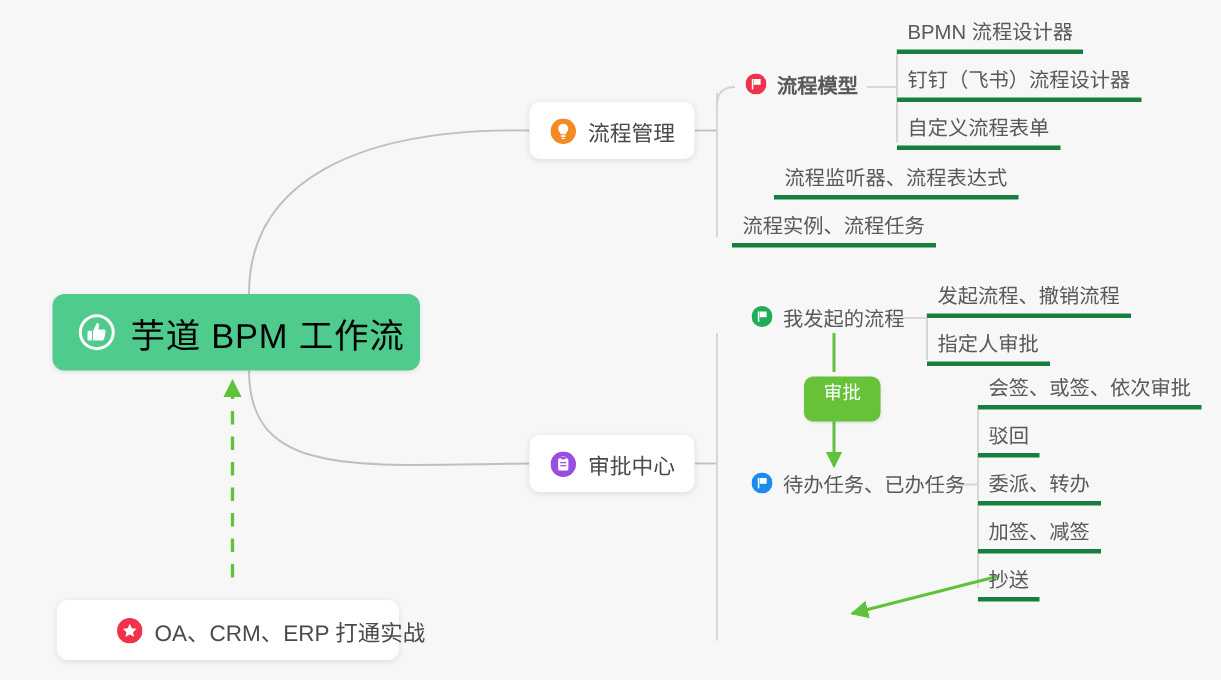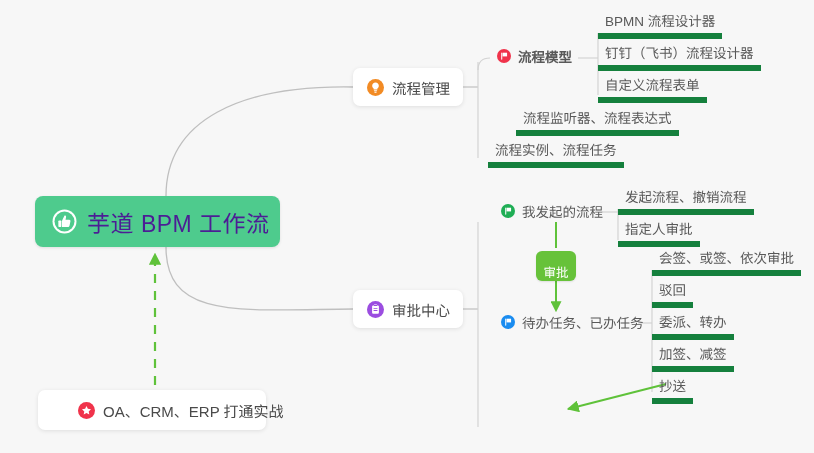--- a/index.html
+++ b/index.html
@@ -37,21 +37,21 @@
     background: #4ECB8D;
     border-radius: 8px;
     box-sizing: border-box;
     display: flex;
     align-items: center;
     padding-left: 17px;
     box-shadow: 0 1px 3px rgba(0,0,0,0.10);
     z-index: 5;
   }
   .root-label {
-    color: #4c1d95;
+    color: #000000;
     font-size: 23px;
     letter-spacing: 0.5px;
     margin-left: 10px;
     white-space: nowrap;
   }
 
   
   .card-node {
     position: absolute;
     background: #ffffff;
@@ -64,31 +64,31 @@
     z-index: 5;
   }
   .card-label {
     color: #4a4a4a;
     font-size: 14.5px;
     margin-left: 8px;
     white-space: nowrap;
   }
   #node-process-mgmt { left: 353px; top: 68px;  width: 110px; height: 38px; justify-content: space-between; }
   #node-approve-ctr  { left: 353px; top: 290px; width: 110px; height: 38px; }
-  #node-oa-crm-erp   { left: 38px;  top: 390px; width: 228px; height: 40px; padding-left: 40px; }
+  #node-oa-crm-erp   { left: 38px;  top: 400px; width: 228px; height: 40px; padding-left: 40px; }
   #node-oa-crm-erp .card-label { font-size: 15px; }
 
   
   .leaf {
     position: absolute;
     display: flex;
     align-items: center;
     box-sizing: border-box;
     padding: 0 7px 3px 7px;
-    border-bottom: 6px solid #15803d;
+    border-bottom: 3px solid #15803d;
     white-space: nowrap;
     z-index: 4;
   }
   .leaf-label {
     color: #595959;
     font-size: 13.5px;
   }
   .leaf.no-rule { border-bottom: none; }
   .leaf .leaf-label.with-icon { margin-left: 7px; }
 
@@ -103,26 +103,26 @@
 
   .icon-lg { width: 25px; height: 25px; }
   .icon-md { width: 17px; height: 17px; }
   .icon-sm { width: 14px; height: 14px; }
 
   
   #tag-approval {
     position: absolute;
     left: 536px;
     top: 251px;
-    width: 40px;
+    width: 51px;
     height: 30px;
     background: #67C23A;
     border-radius: 6px;
     display: flex;
-    align-items: flex-end;
+    align-items: flex-start;
     justify-content: center;
     z-index: 6;
     box-shadow: 0 1px 2px rgba(0,0,0,0.10);
   }
   #tag-approval .tag-label {
     color: #ffffff;
     font-size: 12.5px;
     white-space: nowrap;
   }
 </style>

